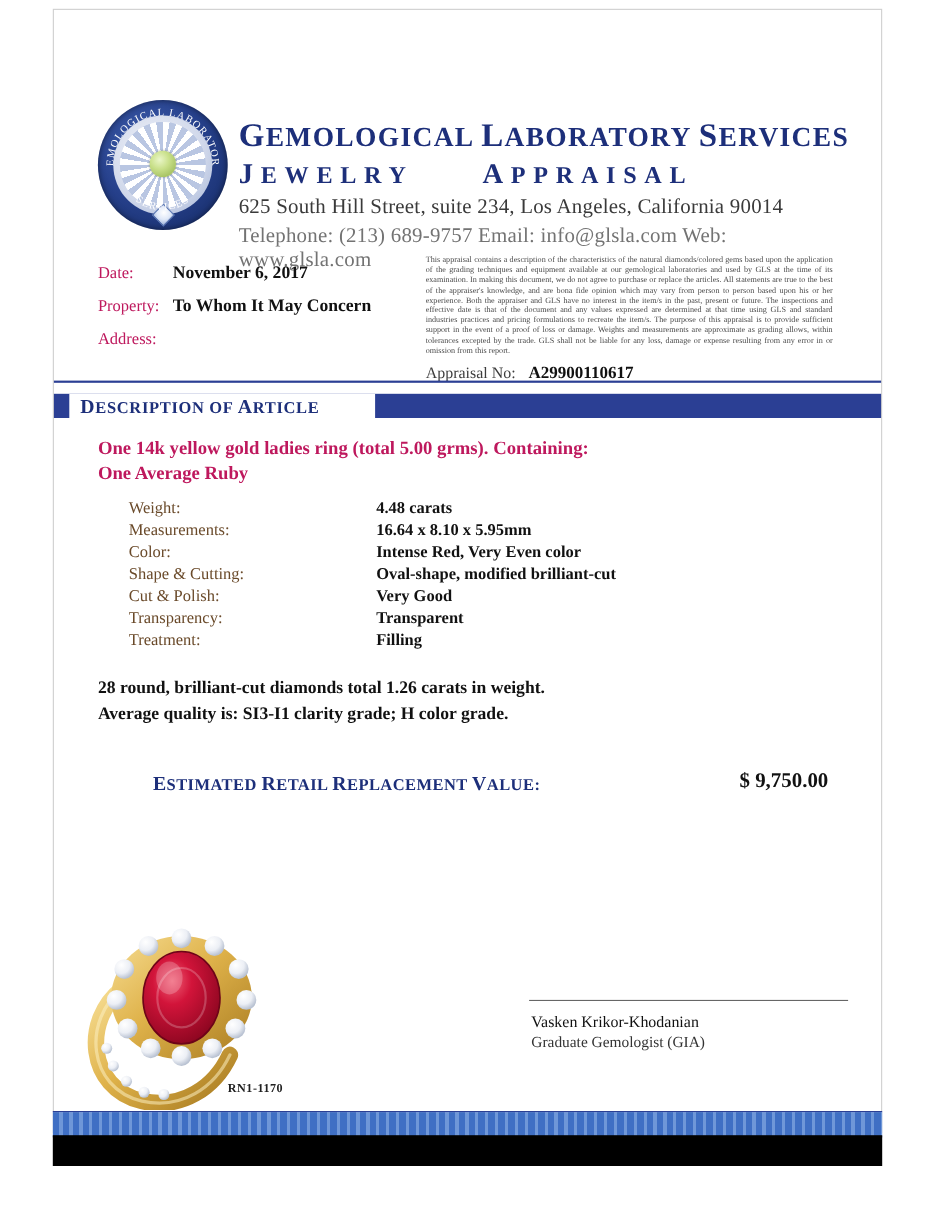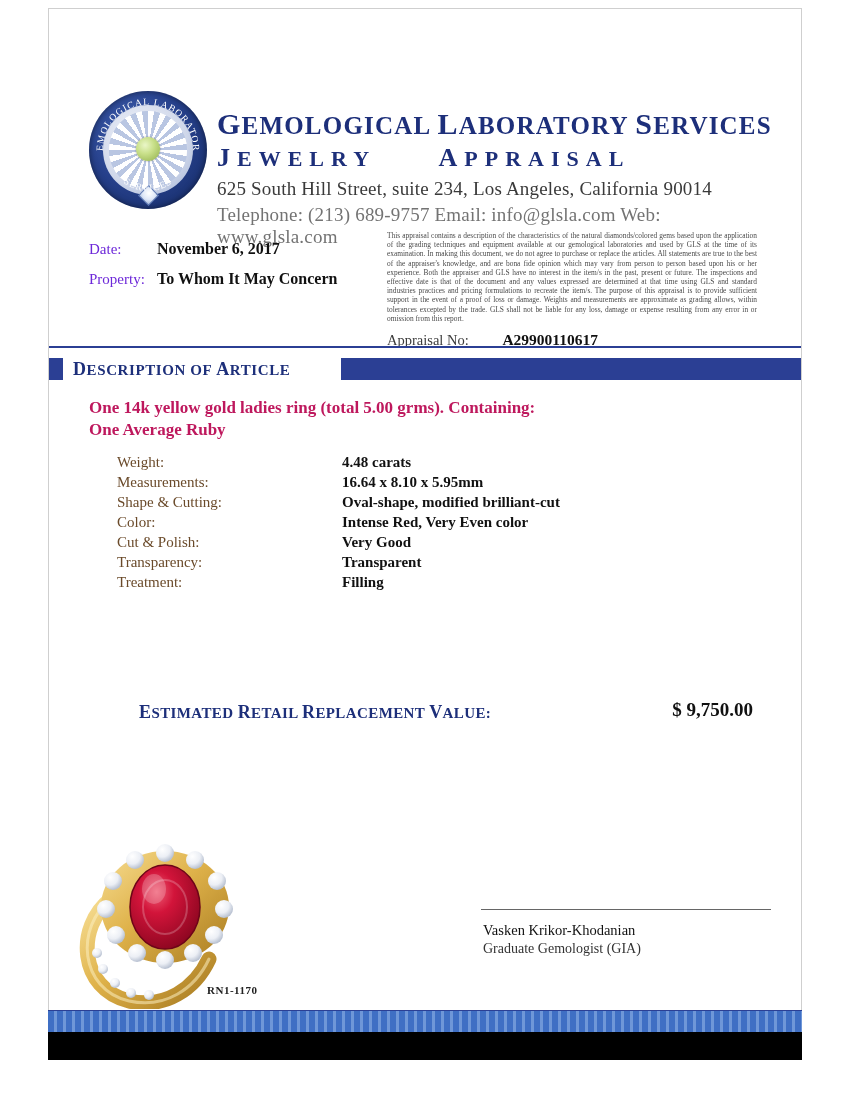--- a/index.html
+++ b/index.html
@@ -174,21 +174,21 @@
     position: absolute;
     left: 40px;
     top: 232px;
     width: 300px;
     font-size: 15px;
   }
   .meta-row { position: relative; height: 30px; }
   .meta-label {
     position: absolute;
     left: 0; top: 0;
-    color: #6d28d9;
+    color: #be185d;
     font-size: 15px;
   }
   .meta-value {
     position: absolute;
     left: 68px; top: -1px;
     color: #111;
     font-weight: bold;
     font-size: 16px;
   }
 
@@ -207,21 +207,21 @@
     position: absolute;
     left: 338px;
     top: 322px;
     width: 380px;
     font-size: 14.5px;
     color: #3c3c3c;
   }
   .appraisal-no .val {
     color: #111;
     font-weight: bold;
-    margin-left: 30px;
+    margin-left: 8px;
     font-size: 15.5px;
   }
 
   
   .rule-top {
     position: absolute;
     left: 0;
     top: 337px;
     width: 100%;
     height: 2px;
@@ -423,20 +423,24 @@
 
     <div class="meta">
       <div class="meta-row">
         <span class="meta-label">Date:</span>
         <span class="meta-value">November 6, 2017</span>
       </div>
       <div class="meta-row">
         <span class="meta-label">Property:</span>
         <span class="meta-value">To Whom It May Concern</span>
       </div>
+      <div class="meta-row">
+        <span class="meta-label">Address:</span>
+        <span class="meta-value"></span>
+      </div>
     </div>
 
     <div class="disclaimer">This appraisal contains a description of the characteristics of the natural diamonds/colored gems based upon the application of the grading techniques and equipment available at our gemological laboratories and used by GLS at the time of its examination. In making this document, we do not agree to purchase or replace the articles. All statements are true to the best of the appraiser's knowledge, and are bona fide opinion which may vary from person to person  based upon his or her experience.  Both the appraiser and GLS have no interest in the item/s in the past, present or future.  The inspections and effective date is that of the document and any values expressed are determined at that time using GLS and standard industries practices and pricing formulations to recreate the item/s.  The purpose of this appraisal is to provide sufficient support in the event of a proof of  loss or damage.  Weights and measurements are approximate as grading allows, within tolerances excepted by the trade.  GLS shall not be liable for any loss, damage or expense resulting from any error in or omission from this report.</div>
 
     <div class="appraisal-no">
       <span>Appraisal No:</span>
       <span class="val">A29900110617</span>
     </div>
 
     <div class="rule-top"></div>
@@ -453,41 +457,45 @@
     <div class="spec-table">
       <div class="spec-row">
         <span class="spec-label">Weight:</span>
         <span class="spec-value">4.48 carats</span>
       </div>
       <div class="spec-row">
         <span class="spec-label">Measurements:</span>
         <span class="spec-value">16.64 x 8.10 x 5.95mm</span>
       </div>
       <div class="spec-row">
+        <span class="spec-label">Color:</span>
+        <span class="spec-value">Intense Red, Very Even color</span>
+      </div>
+      <div class="spec-row">
         <span class="spec-label">Shape &amp; Cutting:</span>
         <span class="spec-value">Oval-shape, modified brilliant-cut</span>
       </div>
       <div class="spec-row">
-        <span class="spec-label">Color:</span>
-        <span class="spec-value">Intense Red, Very Even color</span>
-      </div>
-      <div class="spec-row">
         <span class="spec-label">Cut  &amp;  Polish:</span>
         <span class="spec-value">Very Good</span>
       </div>
       <div class="spec-row">
         <span class="spec-label">Transparency:</span>
         <span class="spec-value">Transparent</span>
       </div>
       <div class="spec-row">
         <span class="spec-label">Treatment:</span>
         <span class="spec-value">Filling</span>
       </div>
     </div>
 
+    <div class="notes">
+      <div>28 round, brilliant-cut diamonds total 1.26 carats in weight.</div>
+      <div>Average quality is: SI3-I1 clarity grade; H color grade.</div>
+    </div>
 
     <div class="value-line">
       <span class="value-label"><span class="cap">E</span>STIMATED <span class="cap">R</span>ETAIL <span class="cap">R</span>EPLACEMENT <span class="cap">V</span>ALUE:</span>
       <span class="value-amount">$ 9,750.00</span>
     </div>
 
     <svg class="photo" viewBox="0 0 215 180">
       <defs>
         <radialGradient id="rubyGrad" cx="38%" cy="32%" r="72%">
           <stop offset="0%" stop-color="#ef5d74"></stop>

